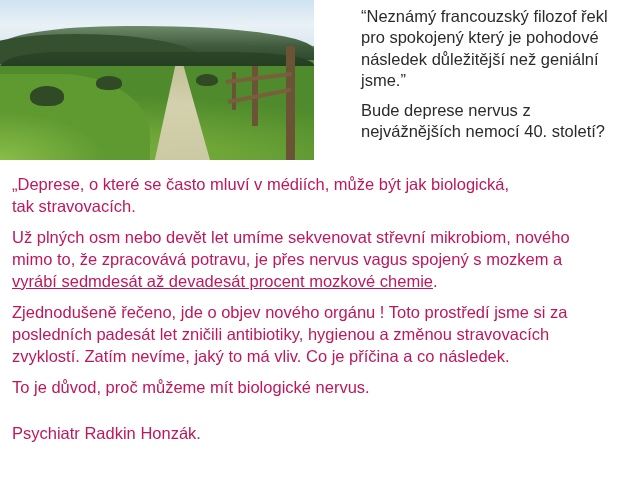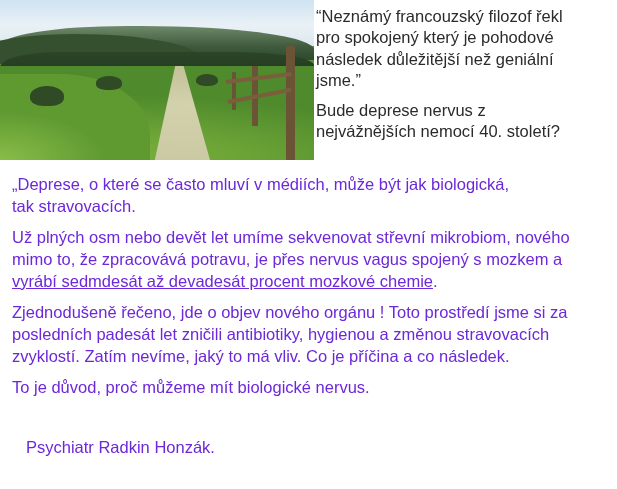--- a/index.html
+++ b/index.html
@@ -104,42 +104,43 @@
   }
   
   .ph-shrub {
     position: absolute;
     border-radius: 50% 50% 40% 40%;
     background: #2f4a25;
   }
 
   .quote {
     flex: 1 1 auto;
-    padding: 6px 6px 0 2px;
+    padding: 6px 6px 0 22px;
     font-size: 16.5px;
     line-height: 1.30;
     color: #2b2b2b;
+    margin-left: 25px;
   }
   .quote .q-line { display: block; white-space: pre; }
   .quote .q-follow {
     display: block;
     margin-top: 8px;
   }
 
   
   .body-text {
     padding: 14px 12px 0 12px;
     font-size: 16.5px;
     line-height: 1.33;
-    color: #6d28d9;
+    color: #be185d;
   }
   .para { margin: 0 0 9px 0; }
   .underline { text-decoration: underline; }
   .spacer { height: 16px; }
-  .signature { margin: 14px; }
+  .signature { margin: 0; }
 </style>
 </head>
 <body>
 
 <div class="page">
 
   <div class="top">
 
     <div class="photo">
       <div class="ph-sky"></div>

